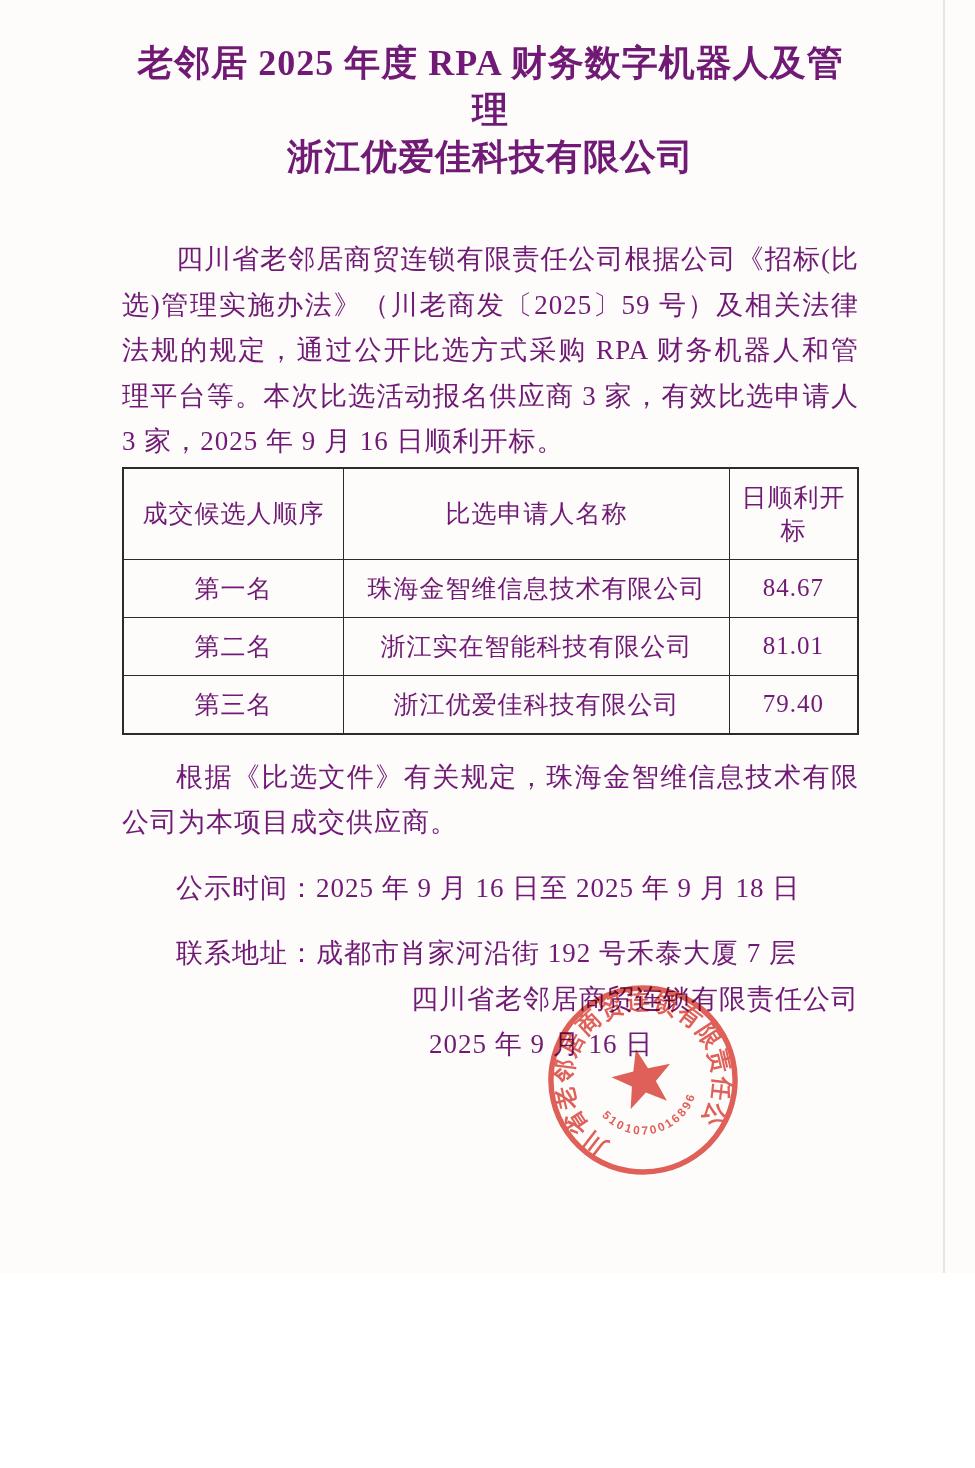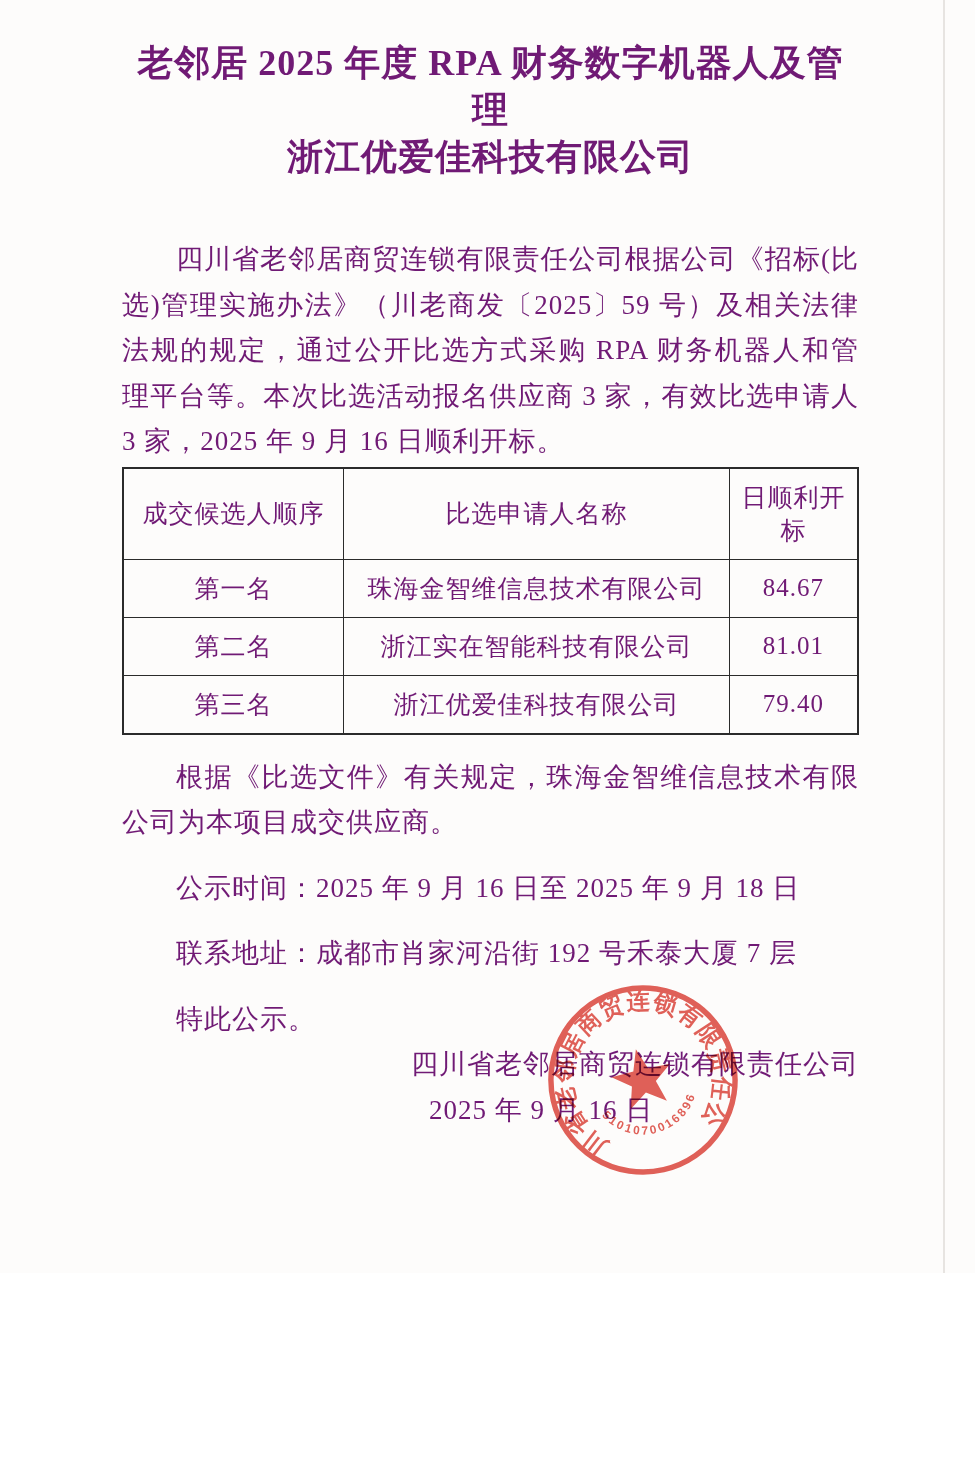--- a/index.html
+++ b/index.html
@@ -140,21 +140,20 @@
           <td>浙江优爱佳科技有限公司</td>
           <td>79.40</td>
         </tr>
       </tbody>
     </table>
 
     <div class="body-text">
       <p>根据《比选文件》有关规定，珠海金智维信息技术有限公司为本项目成交供应商。</p>
       <p>公示时间：2025 年 9 月 16 日至 2025 年 9 月 18 日</p>
       <p>联系地址：成都市肖家河沿街 192 号禾泰大厦 7 层</p>
-      <p>特此公示。</p>
     </div>
 
     <div class="signature-company">四川省老邻居商贸连锁有限责任公司</div>
     <div class="signature-date">2025 年 9 月 16 日</div>
 
   </div>
 
   <svg class="seal" viewBox="0 0 200 200">
     <circle cx="100" cy="100" r="93" fill="none" stroke-width="5.5" stroke="#dd4b42"></circle>
     <path d="M100,68 L107.6,89.5 L130.4,90.1 L112.4,104 L118.8,125.9 L100,113 L81.2,125.9 L87.6,104 L69.6,90.1 L92.4,89.5 Z" fill="#dd4b42"></path>

